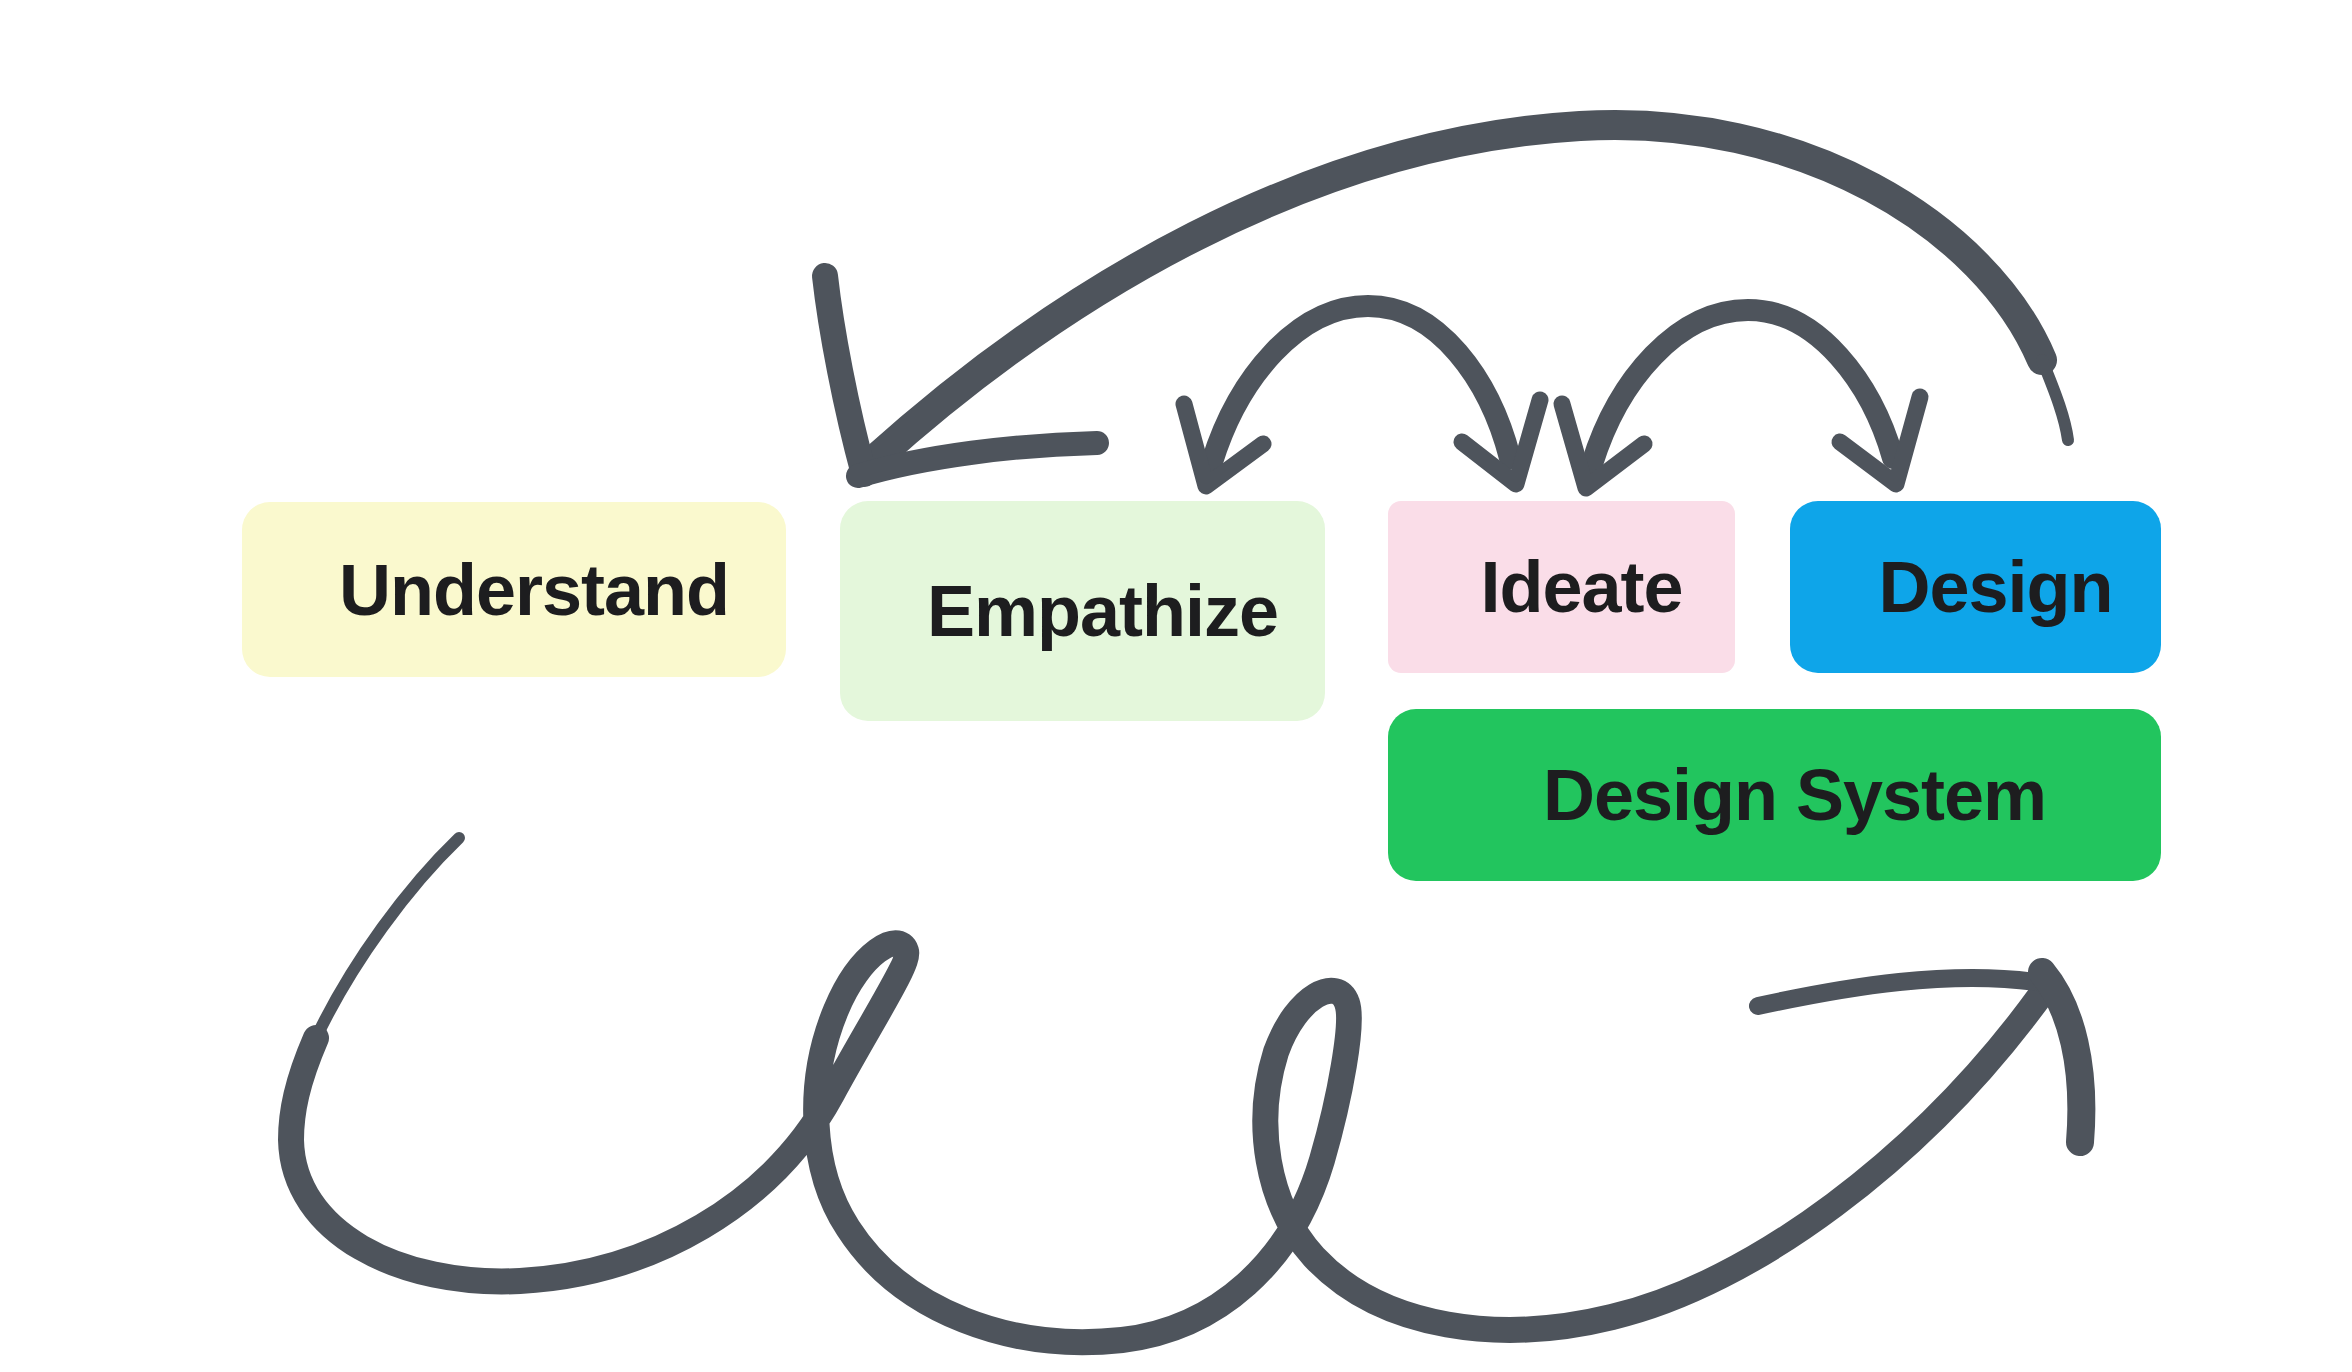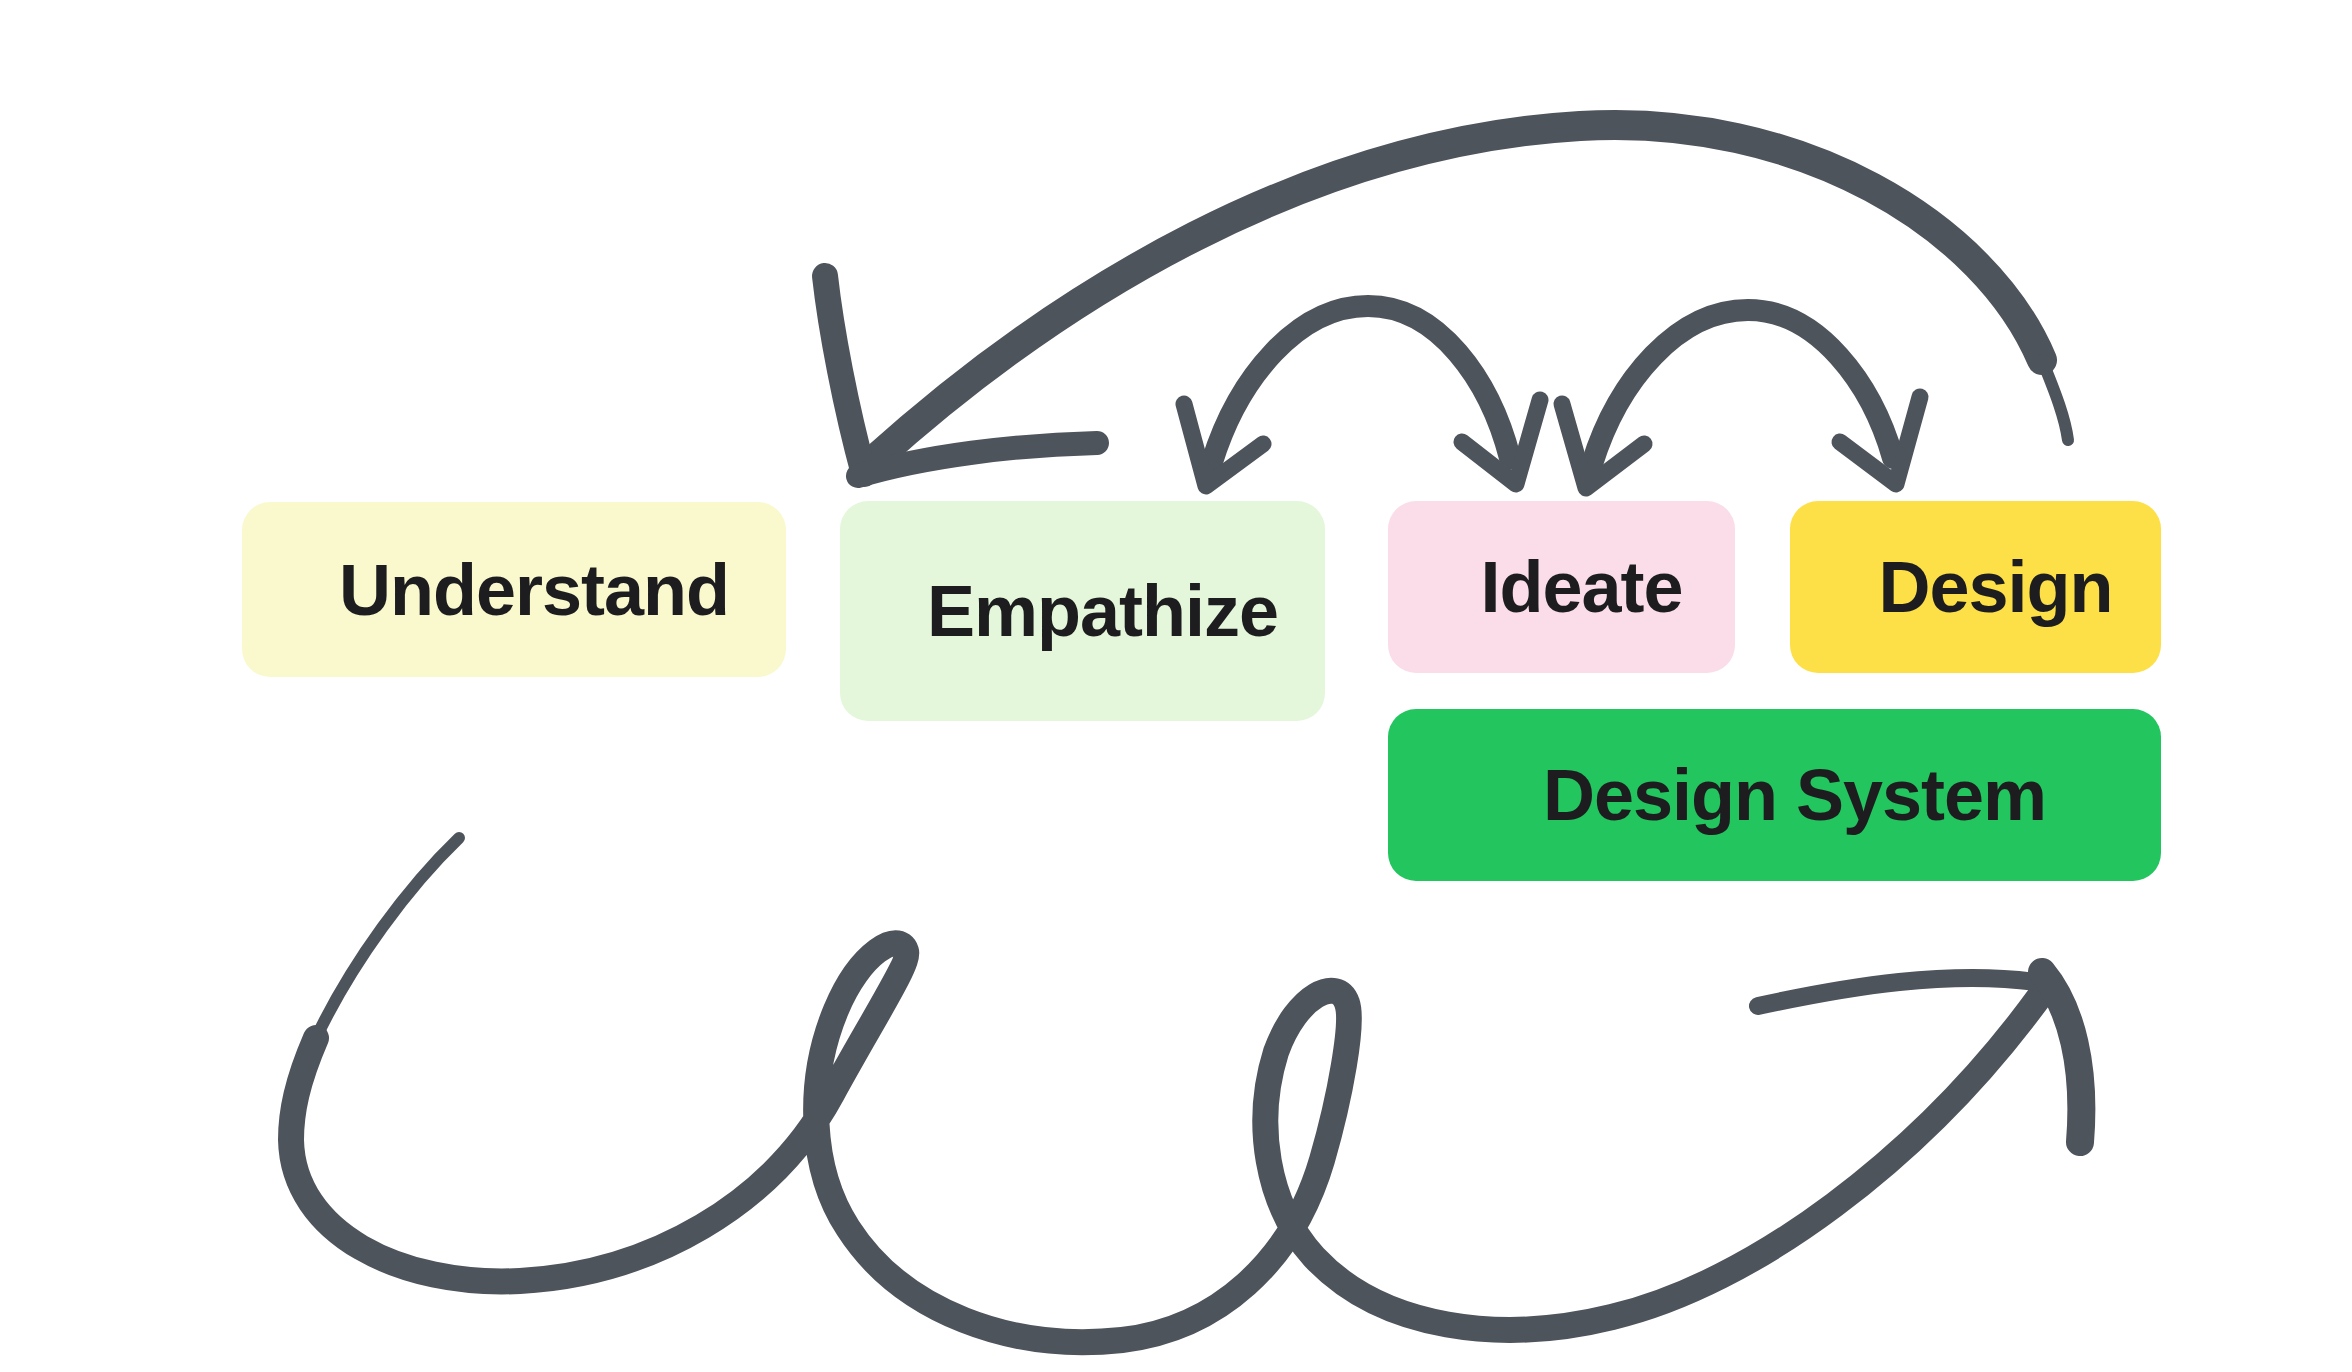--- a/index.html
+++ b/index.html
@@ -45,23 +45,23 @@
 </style>
 </head>
 <body>
 
 <div id="canvas">
 
   <div class="node" id="n-understand" style="background: rgb(250, 249, 206);">Understand</div>
 
   <div class="node" id="n-empathize" style="background: rgb(228, 247, 219);">Empathize</div>
 
-  <div class="node" id="n-ideate" style="background: rgb(250, 221, 232);">Ideate</div>
+  <div class="node" id="n-ideate" style="background: rgb(250, 221, 232); border-radius: 13px;">Ideate</div>
 
-  <div class="node" id="n-design" style="background: #fde047;">Design</div>
+  <div class="node" id="n-design" style="background: #0ea5e9;">Design</div>
 
   <div class="node" id="n-design-system" style="background: #22c55e;">Design System</div>
 
   <svg id="arrow-layer" viewBox="0 0 2352 1372">
 
     <g>
       <path d="M 872 462 C 1060 292, 1310 142, 1580 126 C 1800 113, 1985 225, 2042 360" stroke-width="30"></path>
       <path d="M 2042 360 C 2056 394, 2065 418, 2068 440" stroke-width="12"></path>
       <path d="M 864 474 C 846 408, 831 330, 825 276" stroke-width="26"></path>
       <path d="M 858 476 C 925 456, 1015 445, 1097 443" stroke-width="24"></path>

